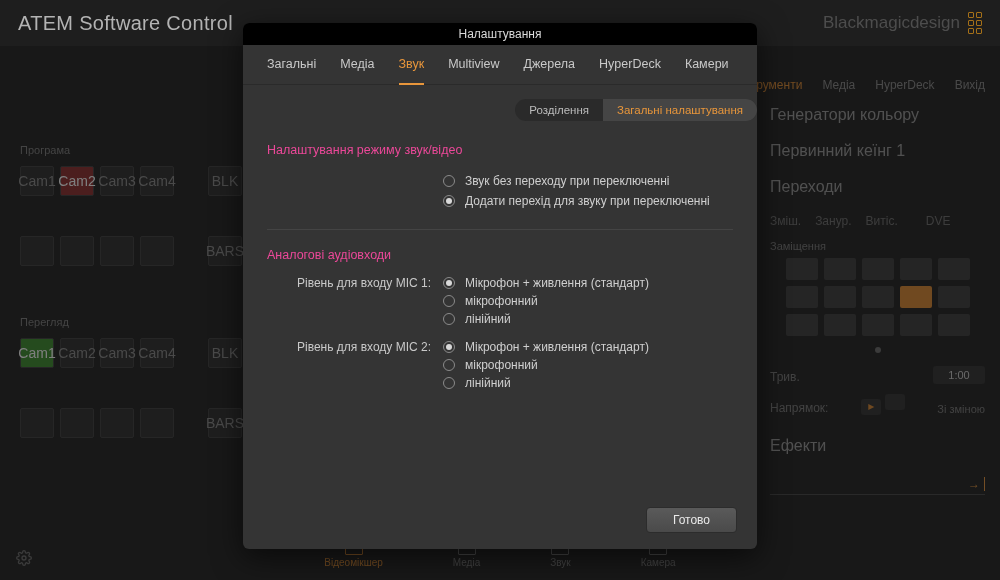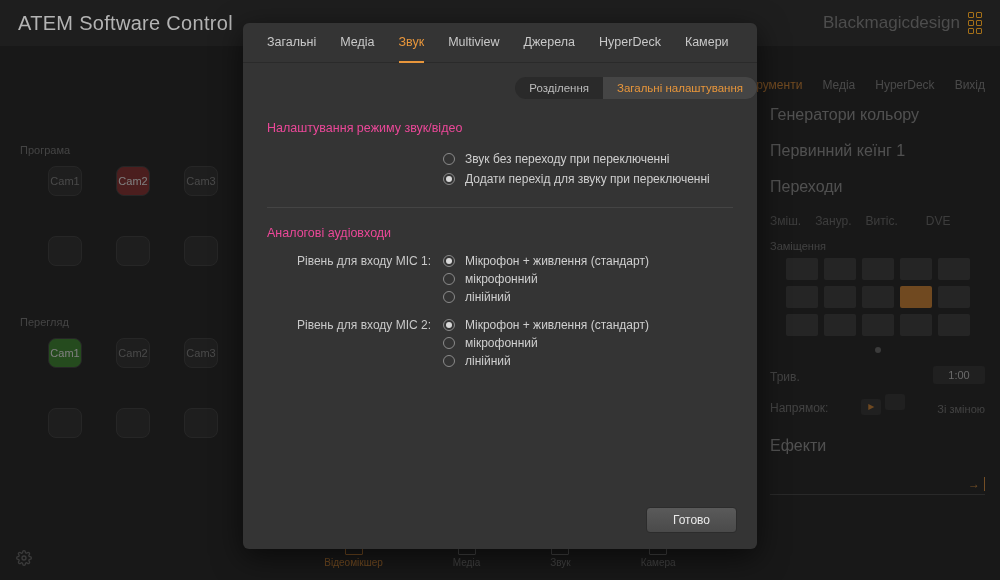--- a/index.html
+++ b/index.html
@@ -25,21 +25,21 @@
   .wipe-grid .sel { background: #e08a2f; }
   .trow { display: flex; gap: 14px; color: #6e6e6e; margin-bottom: 12px; }
   .kv { display: flex; justify-content: space-between; align-items: flex-end; color: #7a7a7a; margin-top: 10px; }
   .kv input { background: #2f2f2f; border: none; color: #cfcfcf; width: 52px; padding: 3px 6px; border-radius: 3px; font-size: 11px; text-align: center; }
   .dir-btn { width: 20px; height: 16px; background: #2f2f2f; border-radius: 3px; display: inline-block; }
   .dir-btn.on { color: #e08a2f; }
   .effect-box { height: 22px; border-bottom: 1px solid #444; display:flex; align-items:center; justify-content:flex-end; }
 
   .left-blocks { position: absolute; left: 20px; top: 98px; font-size: 11px; color: #7e7e7e; }
   .row-btns { display: flex; gap: 6px; margin-top: 10px; }
-  .src-btn { width: 34px; height: 30px; background: #2b2b2b; border: 1px solid #3d3d3d; border-radius: 8px; display: flex; align-items:center; justify-content:center; font-size: 11px; color: #8a8a8a; margin-left: 28px; }
+  .src-btn { width: 34px; height: 30px; background: #2b2b2b; border: 1px solid #3d3d3d; border-radius: 2px; display: flex; align-items:center; justify-content:center; font-size: 14px; color: #8a8a8a; }
   .src-btn.red { background: #8f2a2a; color: #fff; }
   .src-btn.green { background: #3a8f2a; color: #fff; }
   .src-btn.blank { color: transparent; }
   .gap { width: 22px; }
 
   
   .bottomnav { position: absolute; left: 0; right: 0; bottom: 3px; height: 44px; display: flex; justify-content: center; gap: 70px; align-items: center; font-size: 10px; color: #7a7a7a; }
   .bottomnav .item { display: flex; flex-direction: column; align-items: center; gap: 2px; }
   .bottomnav .item.on { color: #e08a2f; }
   .bottomnav .ic { width: 18px; height: 12px; border: 1px solid currentColor; border-radius: 1px; }
@@ -199,20 +199,21 @@
   <div class="gear">
     <svg viewBox="0 0 24 24" fill="none" stroke="currentColor" stroke-width="2">
         <circle cx="12" cy="12" r="3"></circle>
         <path d="M19.4 15a1.7 1.7 0 0 0 .34 1.87l.06.06a2 2 0 1 1-2.83 2.83l-.06-.06a1.7 1.7 0 0 0-1.87-.34 1.7 1.7 0 0 0-1 1.56V21a2 2 0 0 1-4 0v-.09a1.7 1.7 0 0 0-1-1.56 1.7 1.7 0 0 0-1.87.34l-.06.06a2 2 0 1 1-2.83-2.83l.06-.06A1.7 1.7 0 0 0 4.6 15a1.7 1.7 0 0 0-1.56-1H3a2 2 0 0 1 0-4h.09A1.7 1.7 0 0 0 4.6 9a1.7 1.7 0 0 0-.34-1.87l-.06-.06A2 2 0 1 1 7.03 4.24l.06.06A1.7 1.7 0 0 0 9 4.6a1.7 1.7 0 0 0 1-1.56V3a2 2 0 0 1 4 0v.09c0 .67.4 1.27 1 1.51a1.7 1.7 0 0 0 1.87-.34l.06-.06a2 2 0 1 1 2.83 2.83l-.06.06A1.7 1.7 0 0 0 19.4 9c.24.6.84 1 1.51 1H21a2 2 0 0 1 0 4h-.09a1.7 1.7 0 0 0-1.51 1z"></path>
       </svg>
   </div>
   <div class="bg-overlay"></div>
 </div>
 
 <div class="modal">
+  <div class="modal-title">Налаштування</div>
   <div class="modal-tabs">
     <span>Загальні</span>
     <span>Медіа</span>
     <span class="on">Звук</span>
     <span>Multiview</span>
     <span>Джерела</span>
     <span>HyperDeck</span>
     <span>Камери</span>
   </div>
   <div class="seg-wrap">

